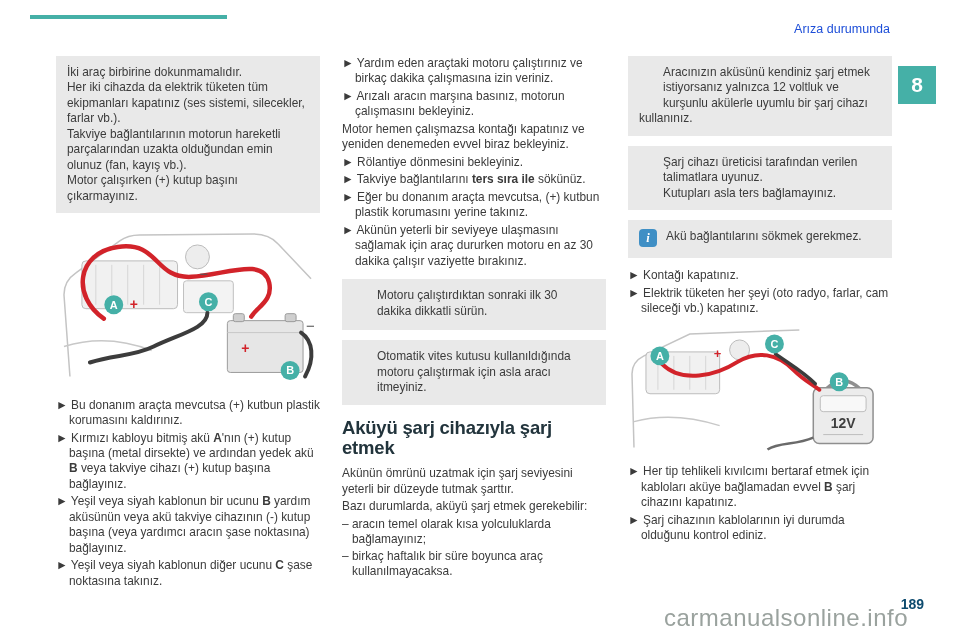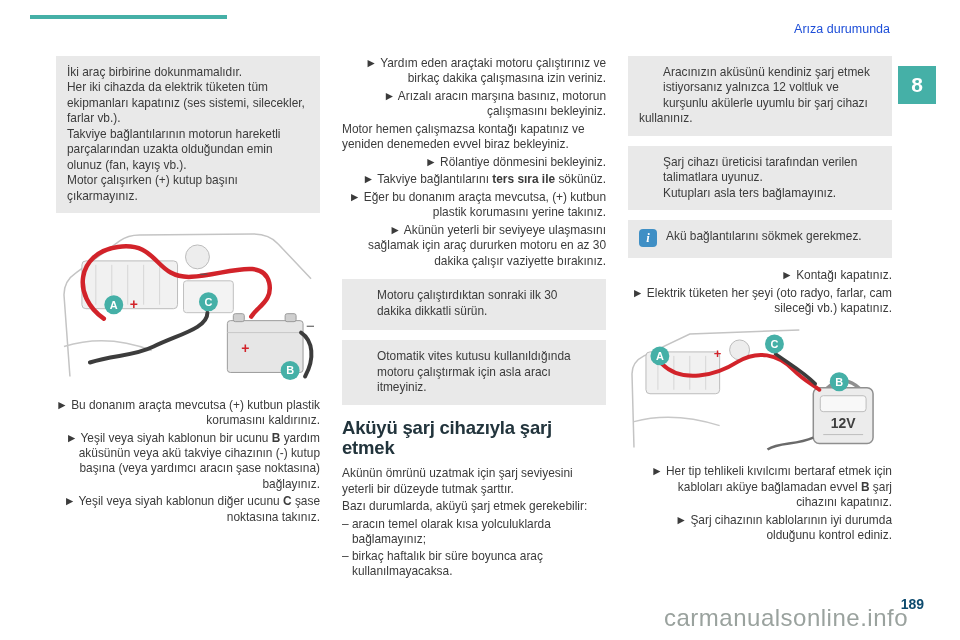--- a/index.html
+++ b/index.html
@@ -11,21 +11,21 @@
   .accent-line { position:absolute; left:30px; top:15px; width:197px; height:4px; background:#45b0a7; }
   .header-label { position:absolute; top:22px; right:70px; font-size:12.5px; color:#1d4ed8; }
   .chapter-tab {
     position:absolute; top:66px; right:24px; width:38px; height:38px; background:#45b0a7;
     color:#fff; font-size:21px; font-weight:bold; display:flex; align-items:center; justify-content:center;
   }
   .columns { position:absolute; left:56px; top:56px; width:836px; display:flex; gap:22px; }
   .col { flex:1; min-width:0; font-size:11.9px; line-height:1.3; color:#3b3b3b; }
   .graybox { background:#e9e9e9; padding:9px 11px; overflow:hidden; }
   .caution-text, .pre { white-space:pre-line; }
-  .bullet { padding-left:13px; text-indent:-13px; margin-bottom:2px;text-align:right; }
+  .bullet { padding-left:13px; text-indent:-13px; margin-bottom:2px; }
   .para { margin-bottom:2px; }
   .dash { padding-left:10px; text-indent:-10px; margin-bottom:1px; }
   .mb6 { margin-bottom:16px; } .mt10 { margin-top:10px; }
   .warnbox { margin:10px 0; }
   .icon-excl { float:left; width:14px; height:30px; margin:1px 9px 2px 1px; }
   .icon-excl .bar { width:5px; height:19px; background:#e8541f; border-radius:2.5px; margin:0 auto; }
   .icon-excl .dot { width:5px; height:5px; background:#e8541f; border-radius:50%; margin:3px auto 0; }
   .icon-info {
     float:left; width:18px; height:18px; border-radius:4px; background:#3f8fc5; color:#fff;
     font-weight:bold; font-size:12.5px; display:flex; align-items:center; justify-content:center;
@@ -86,20 +86,21 @@
         <circle class="label-circle" cx="58" cy="76" r="9.5"></circle>
         <text class="label-letter" x="58" y="80">A</text>
         <circle class="label-circle" cx="153" cy="73" r="9.5"></circle>
         <text class="label-letter" x="153" y="77">C</text>
         <circle class="label-circle" cx="235" cy="142" r="9.5"></circle>
         <text class="label-letter" x="235" y="146">B</text>
       </svg>
     </div>
 
     <div class="bullet"><span>► Bu donanım araçta mevcutsa (+) kutbun plastik korumasını kaldırınız.</span></div>
+    <div class="bullet"><span>► Kırmızı kabloyu bitmiş akü </span><span style="font-weight: bold;">A</span><span>'nın (+) kutup başına (metal dirsekte) ve ardından yedek akü </span><span style="font-weight: bold;">B</span><span> veya takviye cihazı (+) kutup başına bağlayınız.</span></div>
     <div class="bullet"><span>► Yeşil veya siyah kablonun bir ucunu </span><span style="font-weight: bold;">B</span><span> yardım aküsünün veya akü takviye cihazının (-) kutup başına (veya yardımcı aracın şase noktasına) bağlayınız.</span></div>
     <div class="bullet"><span>► Yeşil veya siyah kablonun diğer ucunu </span><span style="font-weight: bold;">C</span><span> şase noktasına takınız.</span></div>
   </div>
 
   <div class="col">
     <div class="bullet"><span>► Yardım eden araçtaki motoru çalıştırınız ve birkaç dakika çalışmasına izin veriniz.</span></div>
     <div class="bullet"><span>► Arızalı aracın marşına basınız, motorun çalışmasını bekleyiniz.</span></div>
     <div class="para">Motor hemen çalışmazsa kontağı kapatınız ve yeniden denemeden evvel biraz bekleyiniz.</div>
     <div class="bullet"><span>► Rölantiye dönmesini bekleyiniz.</span></div>
     <div class="bullet"><span>► Takviye bağlantılarını </span><span style="font-weight: bold;">ters sıra ile</span><span> sökünüz.</span></div>

